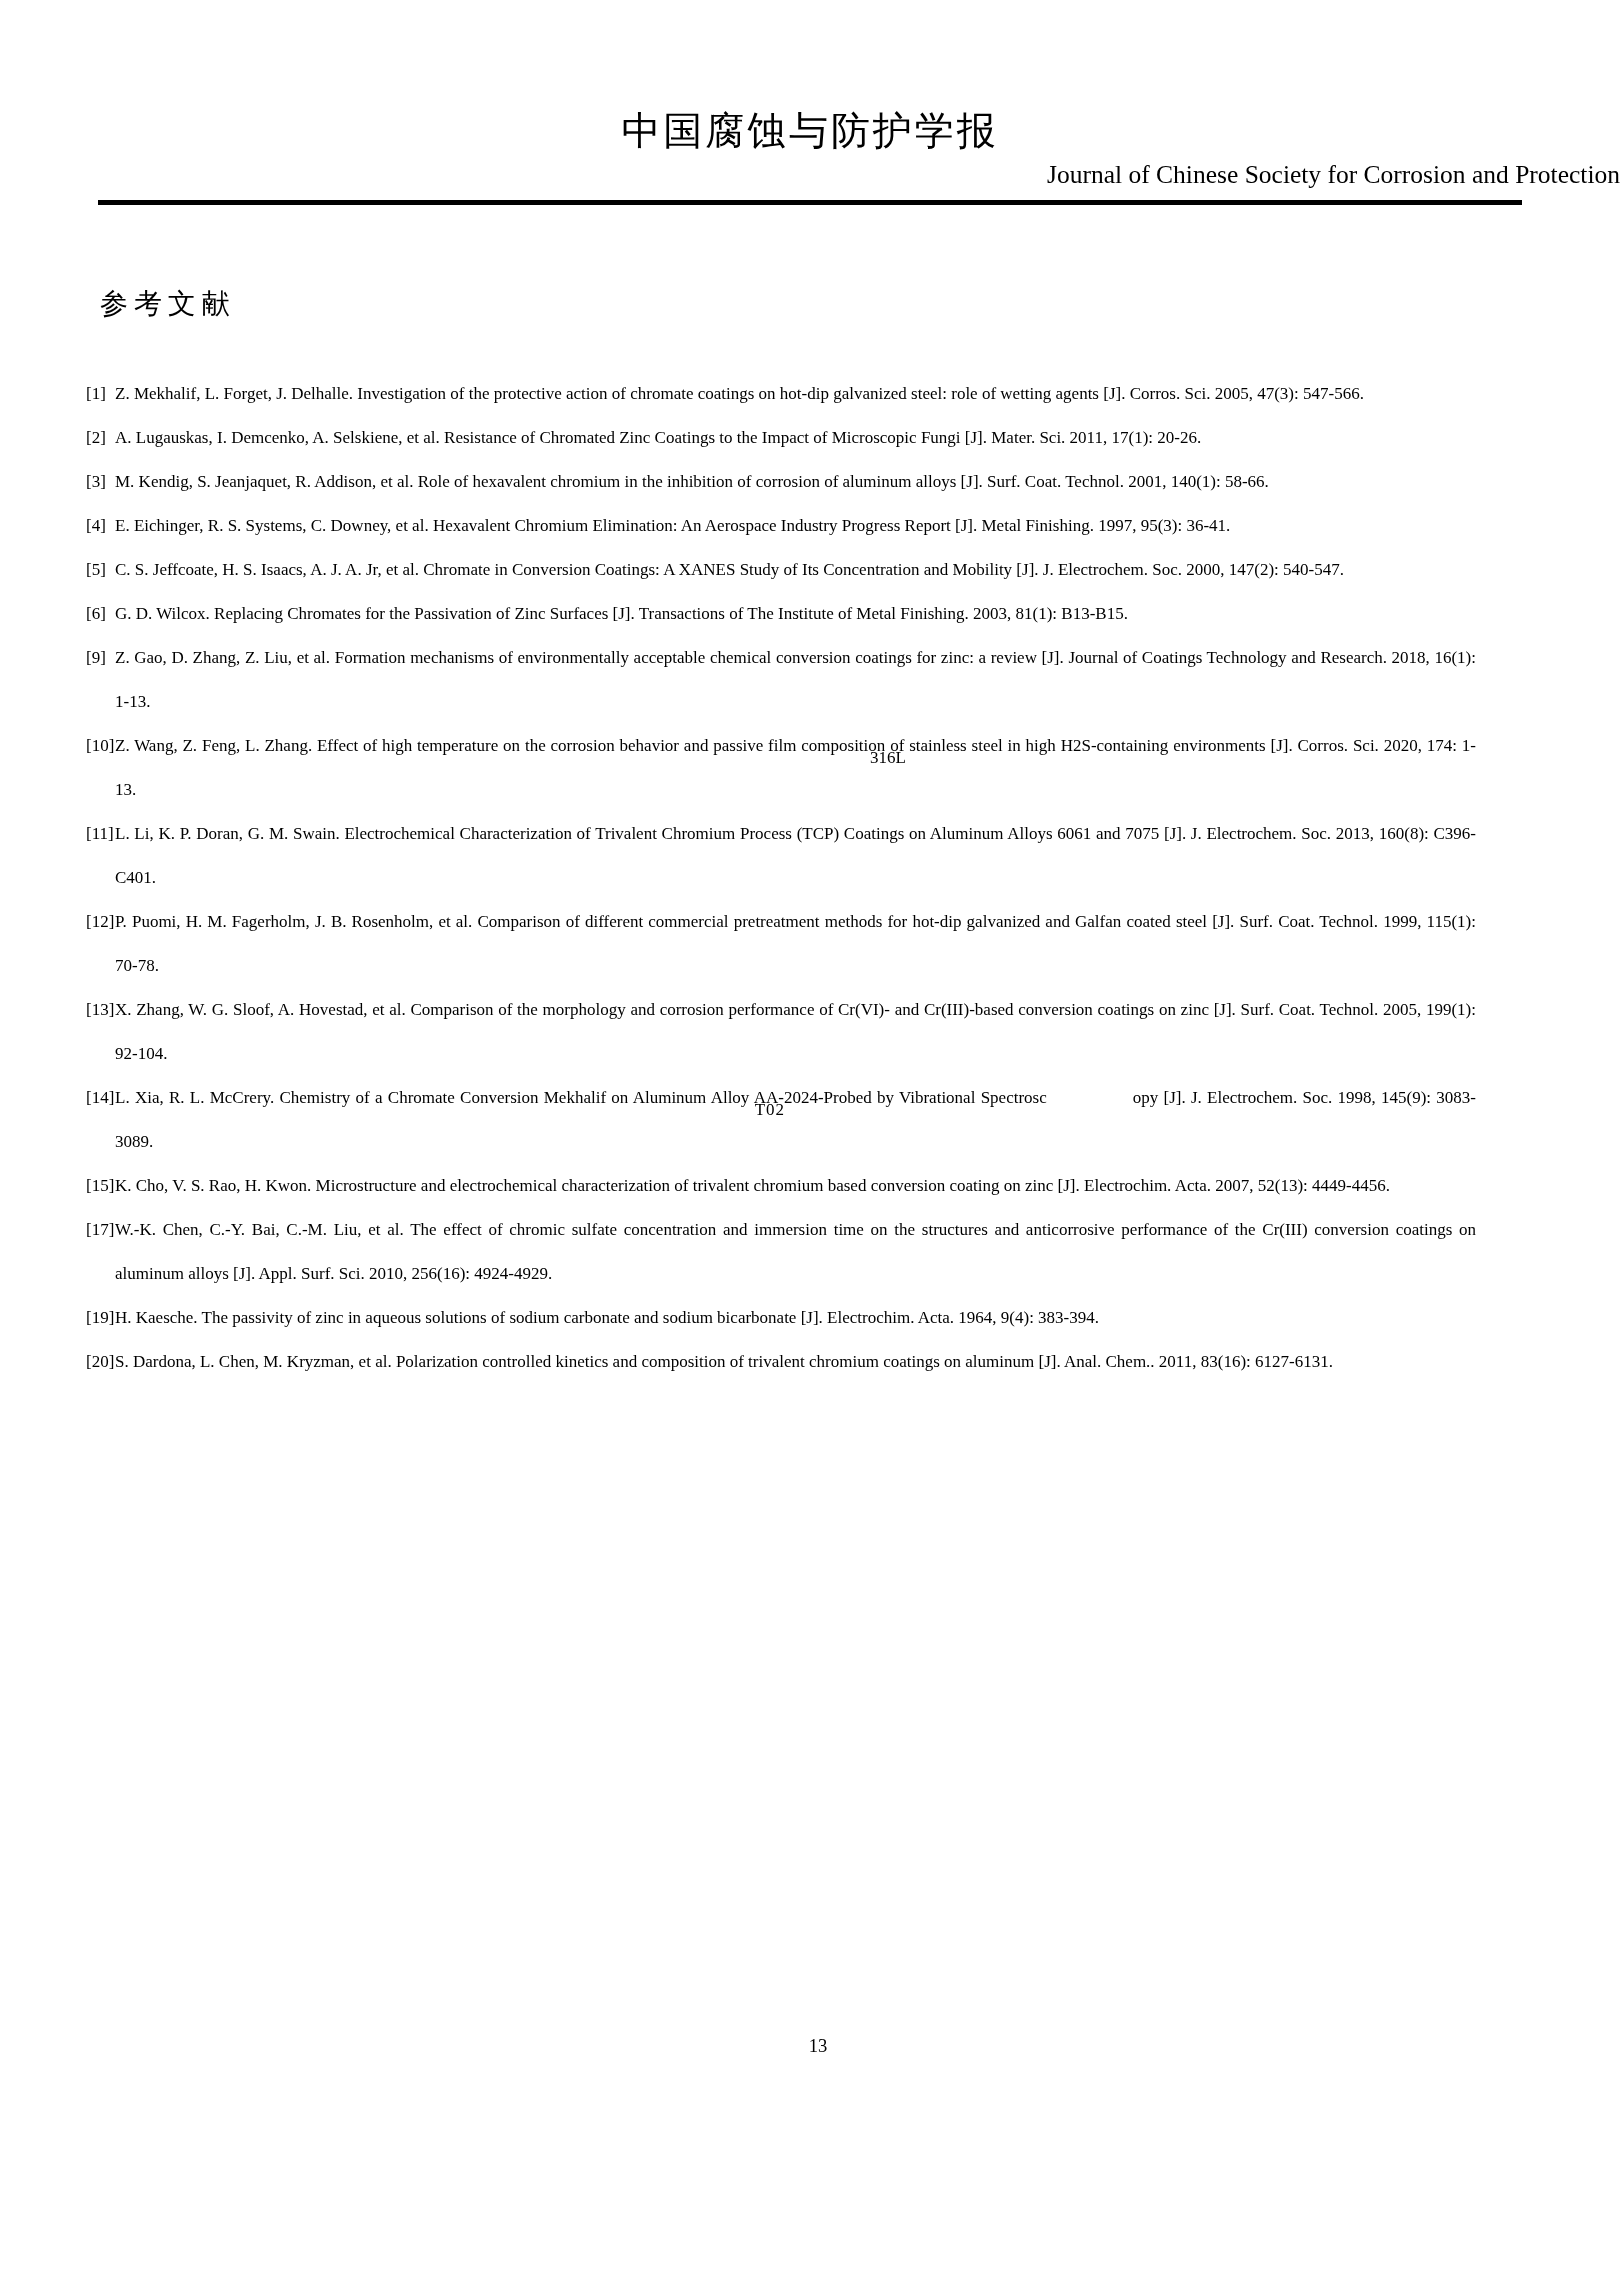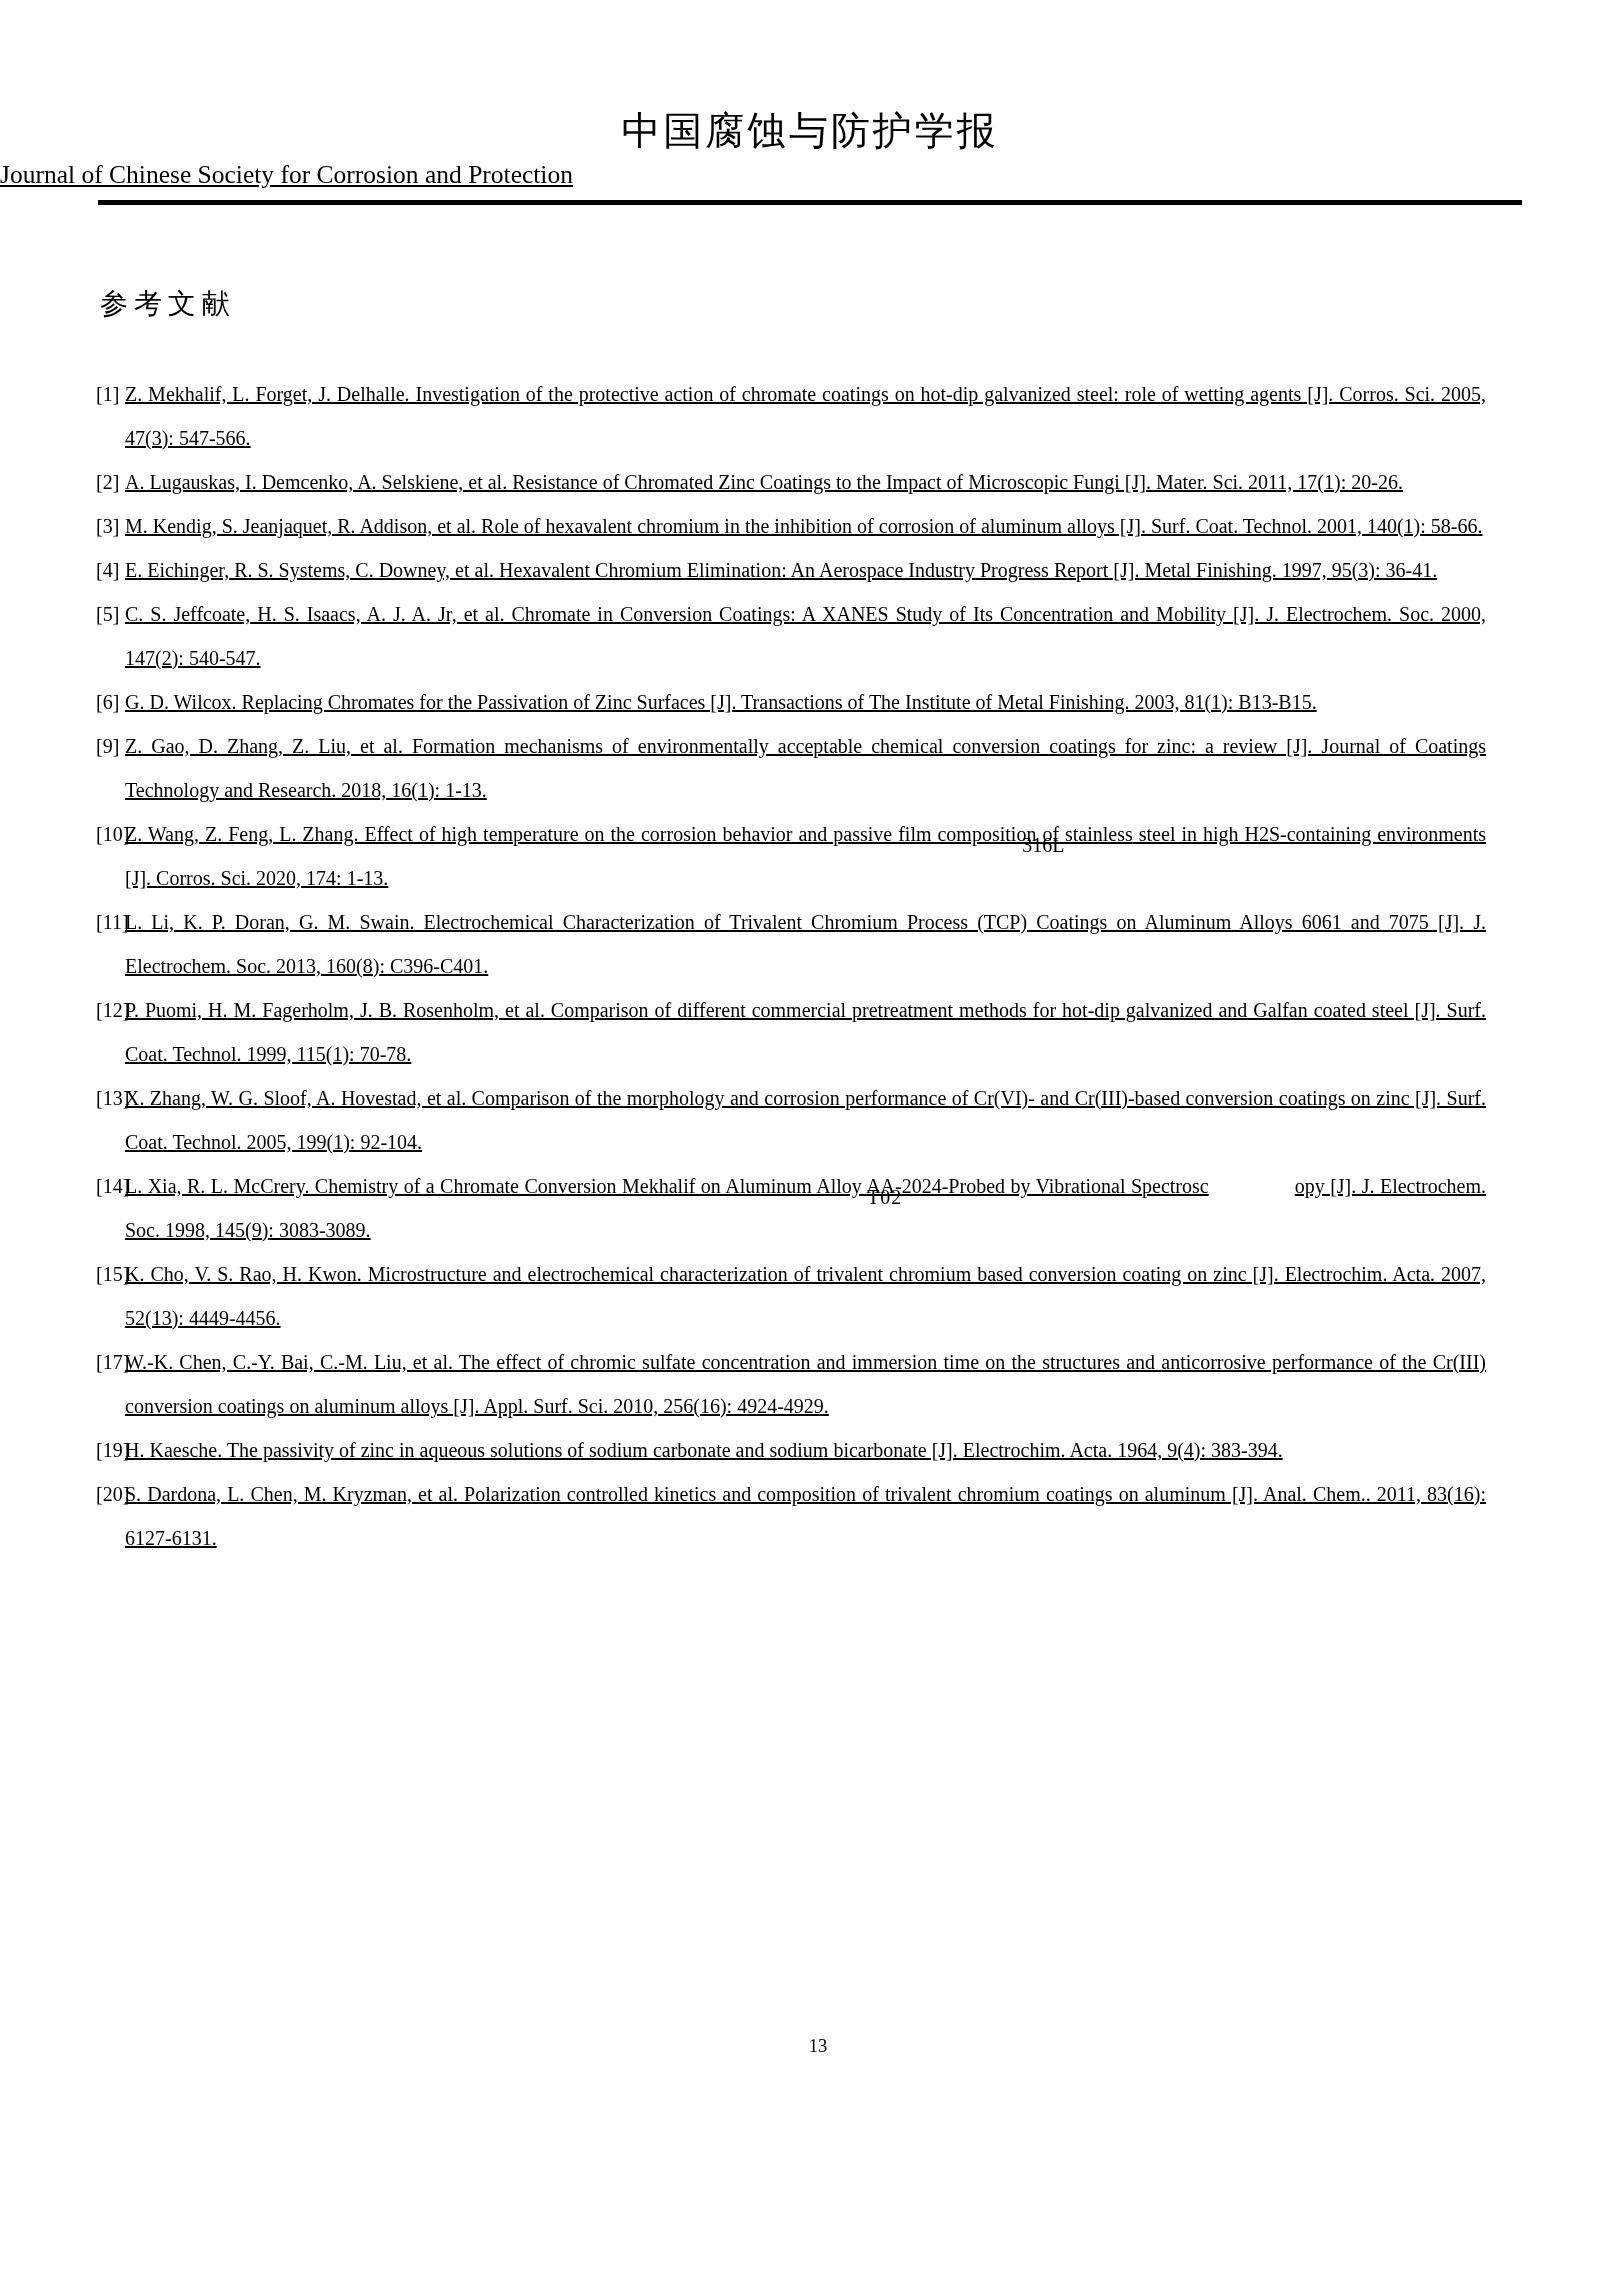--- a/index.html
+++ b/index.html
@@ -25,49 +25,47 @@
     text-align: center;
     font-size: 39px;
     letter-spacing: 2.9px;
     white-space: nowrap;
   }
   .header-en {
     position: absolute;
     top: 160px;
     left: 0;
     width: 100%;
-    text-align: left;
+    text-align: right;
     font-size: 25.5px;
     white-space: nowrap;
-    text-decoration: underline;
   }
   .rule {
     position: absolute;
     top: 200px;
     left: 98px;
     width: 1424px;
     height: 4.9px;
     background: #000000;
   }
   .section-title {
     position: absolute;
     top: 285px;
     left: 100px;
     font-size: 28px;
     letter-spacing: 5.9px;
   }
   .refs {
     position: absolute;
     top: 372px;
-    left: 96px;
+    left: 86px;
     width: 1390px;
-    font-size: 20px;
+    font-size: 17px;
     line-height: 44px;
     text-align: justify;
-    text-decoration: underline;
   }
   .ref {
     padding-left: 29px;
     text-indent: -29px;
   }
   .marker {
     display: inline-block;
     width: 29px;
     text-indent: 0;
   }

